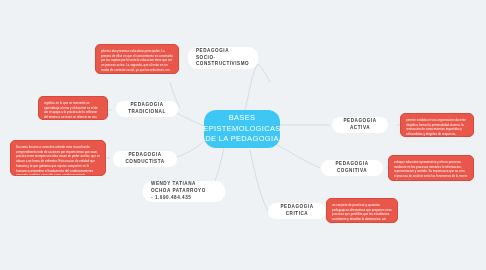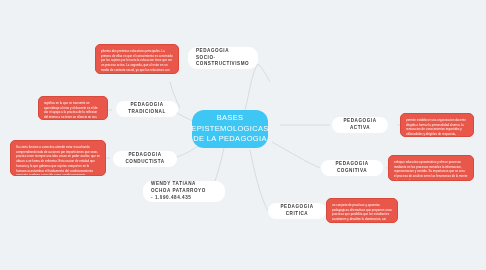--- a/index.html
+++ b/index.html
@@ -107,21 +107,21 @@
       <path d="M180,108 C176,100 172,90 170,82"></path>
       <path d="M112,110 C108,110 104,110 100,110"></path>
       <path d="M110,158 C104,158 100,158 96,158"></path>
       <path d="M397,125 C401,125 404,125 408,125"></path>
       <path d="M386,168 C390,168 394,168 398,168"></path>
       <path d="M330,211 C334,211 337,211 340,211"></path>
       <path d="M258,64 C262,68 266,74 270,82"></path>
     </g>
   </svg>
 
-  <div class="node center-node" style="left:192px; top:110px; width:76px; height:38px;">BASES
+  <div class="node center-node" style="left:204px; top:110px; width:76px; height:38px;">BASES
 EPISTEMOLOGICAS
 DE LA PEDAGOGIA</div>
 
   <div class="node branch-node" style="left:188px; top:47px; width:70px; height:22px;">PEDAGOGIA
 SOCIO-CONSTRUCTIVISMO</div>
   <div class="node detail-node" style="left:95px; top:44px; width:84px; height:30px;">plantea dos premisas educativas principales. La primera de ellas es que el conocimiento es construido por los sujetos por lo tanto la educacion tiene que ser un proceso activo. La segunda, que al estar en un medio de contexto social, ya que las relaciones con los y aprenden a traves de una cultura. Por ello, la educacion es la puerta entre el la sociedad y el nino como contextualizado.</div>
 
   <div class="node branch-node center-text" style="left:116px; top:101px; width:62px; height:16px;">PEDAGOGIA TRADICIONAL</div>
   <div class="node detail-node" style="left:38px; top:96px; width:70px; height:24px;">significa en la que se transmite un aprendizaje al nino y el docente es el de dar el apoyo a la practica de la reflexion del mismo a no tener un silencio en sus conocimientos que le pueden subministrar en su estudio en toda la entidad.</div>
 

